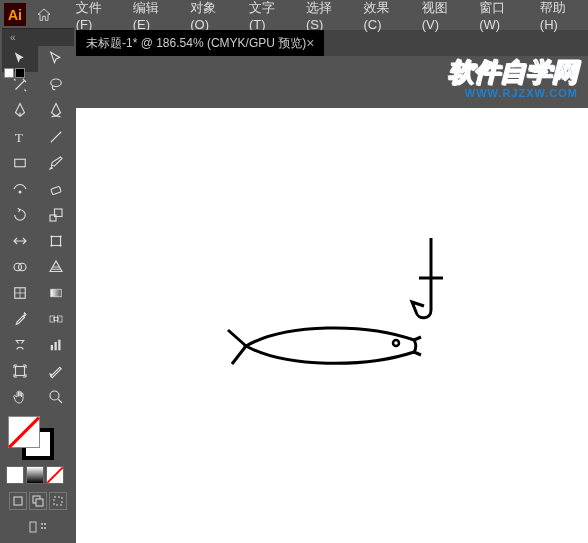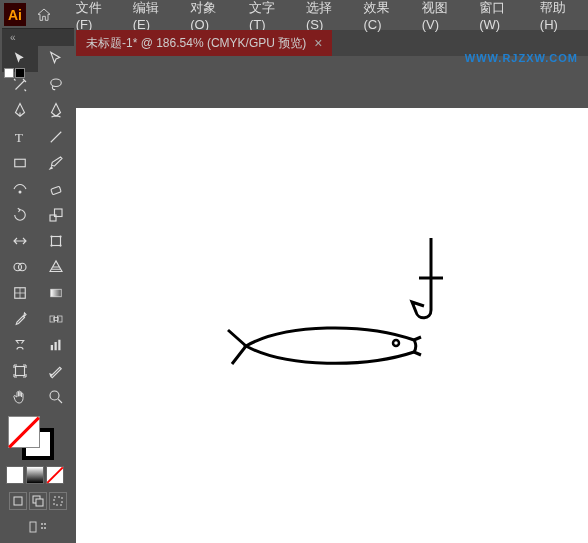--- a/index.html
+++ b/index.html
@@ -9,21 +9,21 @@
     .app-icon { width: 24px; height: 24px; background: #330000; display: flex; align-items: center; justify-content: center; margin-right: 8px; }
     .app-icon-text { color: #ff9a00; font-weight: bold; font-size: 14px; }
     .home-icon { width: 22px; height: 22px; display: flex; align-items: center; justify-content: center; margin-right: 12px; color: #ddd; }
     .menu-bar { display: flex; gap: 0; }
     .menu-item { color: #ddd; font-size: 13px; padding: 4px 10px; cursor: pointer; }
     
     .control-strip { height: 26px; background: #383838; display: flex; align-items: center; padding-left: 8px; border-top: 1px solid #2a2a2a; }
     .control-chevron { color: #aaa; font-size: 10px; }
     
     .tab-bar { height: 26px; background: #434343; display: flex; align-items: center; margin-left: 76px; }
-    .tab { background: #7f1d1d; padding: 4px 10px; display: flex; align-items: center; gap: 8px; height: 26px; }
+    .tab { background: #000000; padding: 4px 10px; display: flex; align-items: center; height: 26px; }
     .tab-title { color: #ccc; font-size: 12px; }
     .tab-close { color: #aaa; font-size: 14px; cursor: pointer; }
     
     .toolbox { width: 76px; background: #535353; padding: 2px; position: absolute; top: 26px; left: 0; height: 510px; z-index: 10; }
     .tool-grid { display: grid; grid-template-columns: 1fr 1fr; gap: 0; }
     .tool { width: 36px; height: 26px; display: flex; align-items: center; justify-content: center; color: #ddd; cursor: pointer; position: relative; }
     .tool.selected { background: #383838; }
     .tool svg { width: 18px; height: 18px; }
     
     .fill-stroke { padding: 6px 4px; position: relative; height: 52px; }
@@ -315,14 +315,15 @@
     <circle cx="170" cy="105" r="3" fill="none" stroke="#000" stroke-width="2.5"></circle>
 
     <path d="M188 102 L195 99 M188 114 L195 117" fill="none" stroke="#000" stroke-width="3"></path>
 
     <path d="M205 0 L205 72 C205 82, 192 82, 190 74 L186 64 L198 68" fill="none" stroke="#000" stroke-width="3"></path>
     <line x1="193" y1="40" x2="217" y2="40" stroke="#000" stroke-width="3"></line>
   </svg>
 </div>
 
 <div class="watermark">
+  <div class="watermark-main">软件自学网</div>
   <div class="watermark-sub">WWW.RJZXW.COM</div>
 </div>
 
 </body></html>

